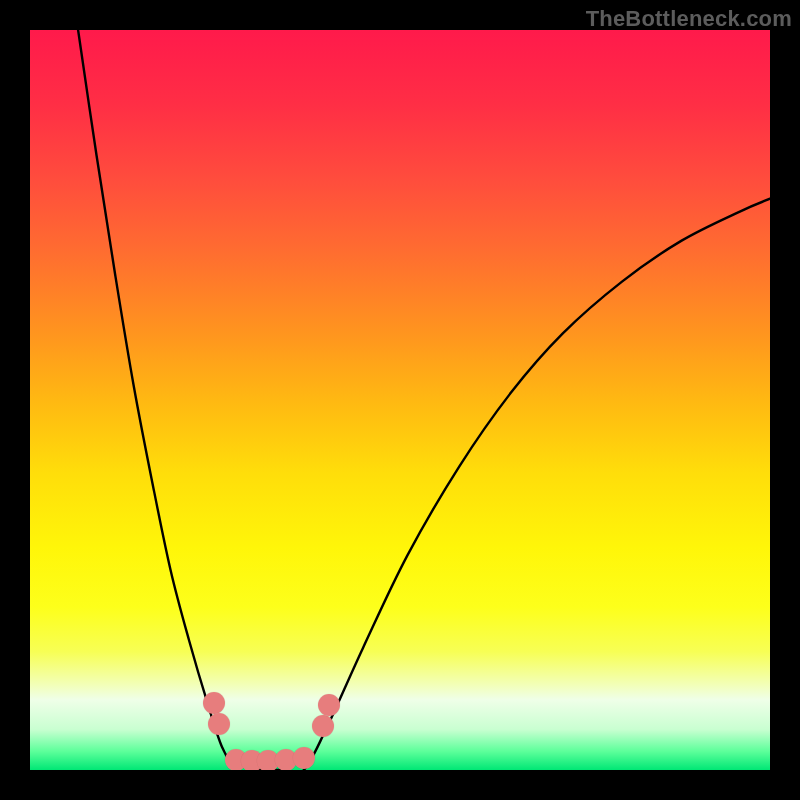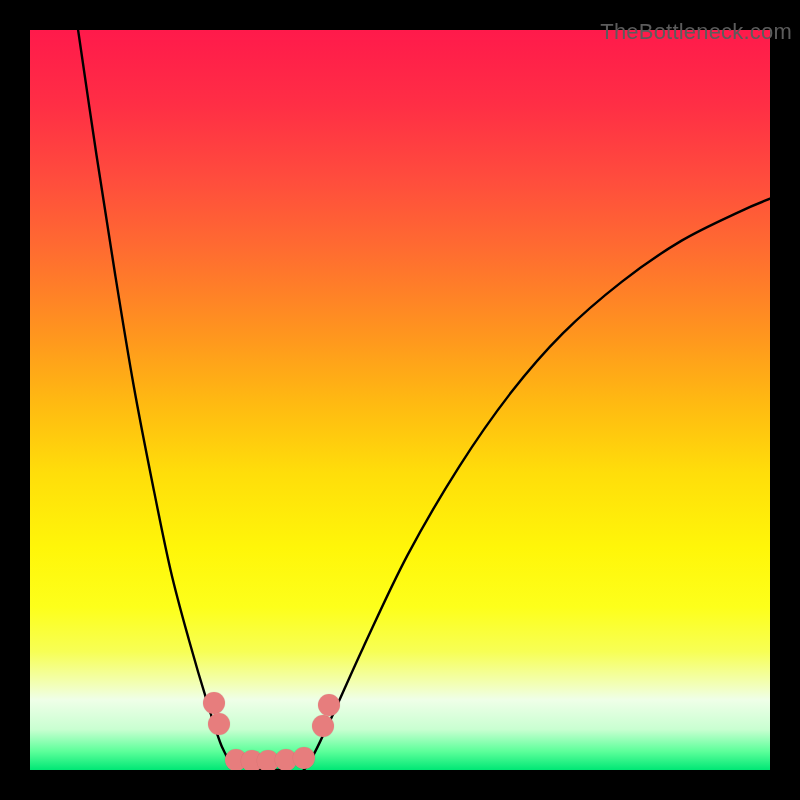--- a/index.html
+++ b/index.html
@@ -29,25 +29,25 @@
     inset: 0;
   }
   svg.curve {
     position: absolute;
     inset: 0;
     width: 100%;
     height: 100%;
   }
   .watermark {
     position: absolute;
-    top: 19px;
+    top: 6px;
     right: 8px;
     font-family: Arial, Helvetica, sans-serif;
     font-size: 22px;
-    font-weight: 400;
+    font-weight: 700;
     color: #5c5c5c;
     letter-spacing: 0.2px;
     z-index: 20;
   }
   .puff {
     position: absolute;
     width: 22px;
     height: 22px;
     background: #e77d7d;
     border-radius: 50%;

